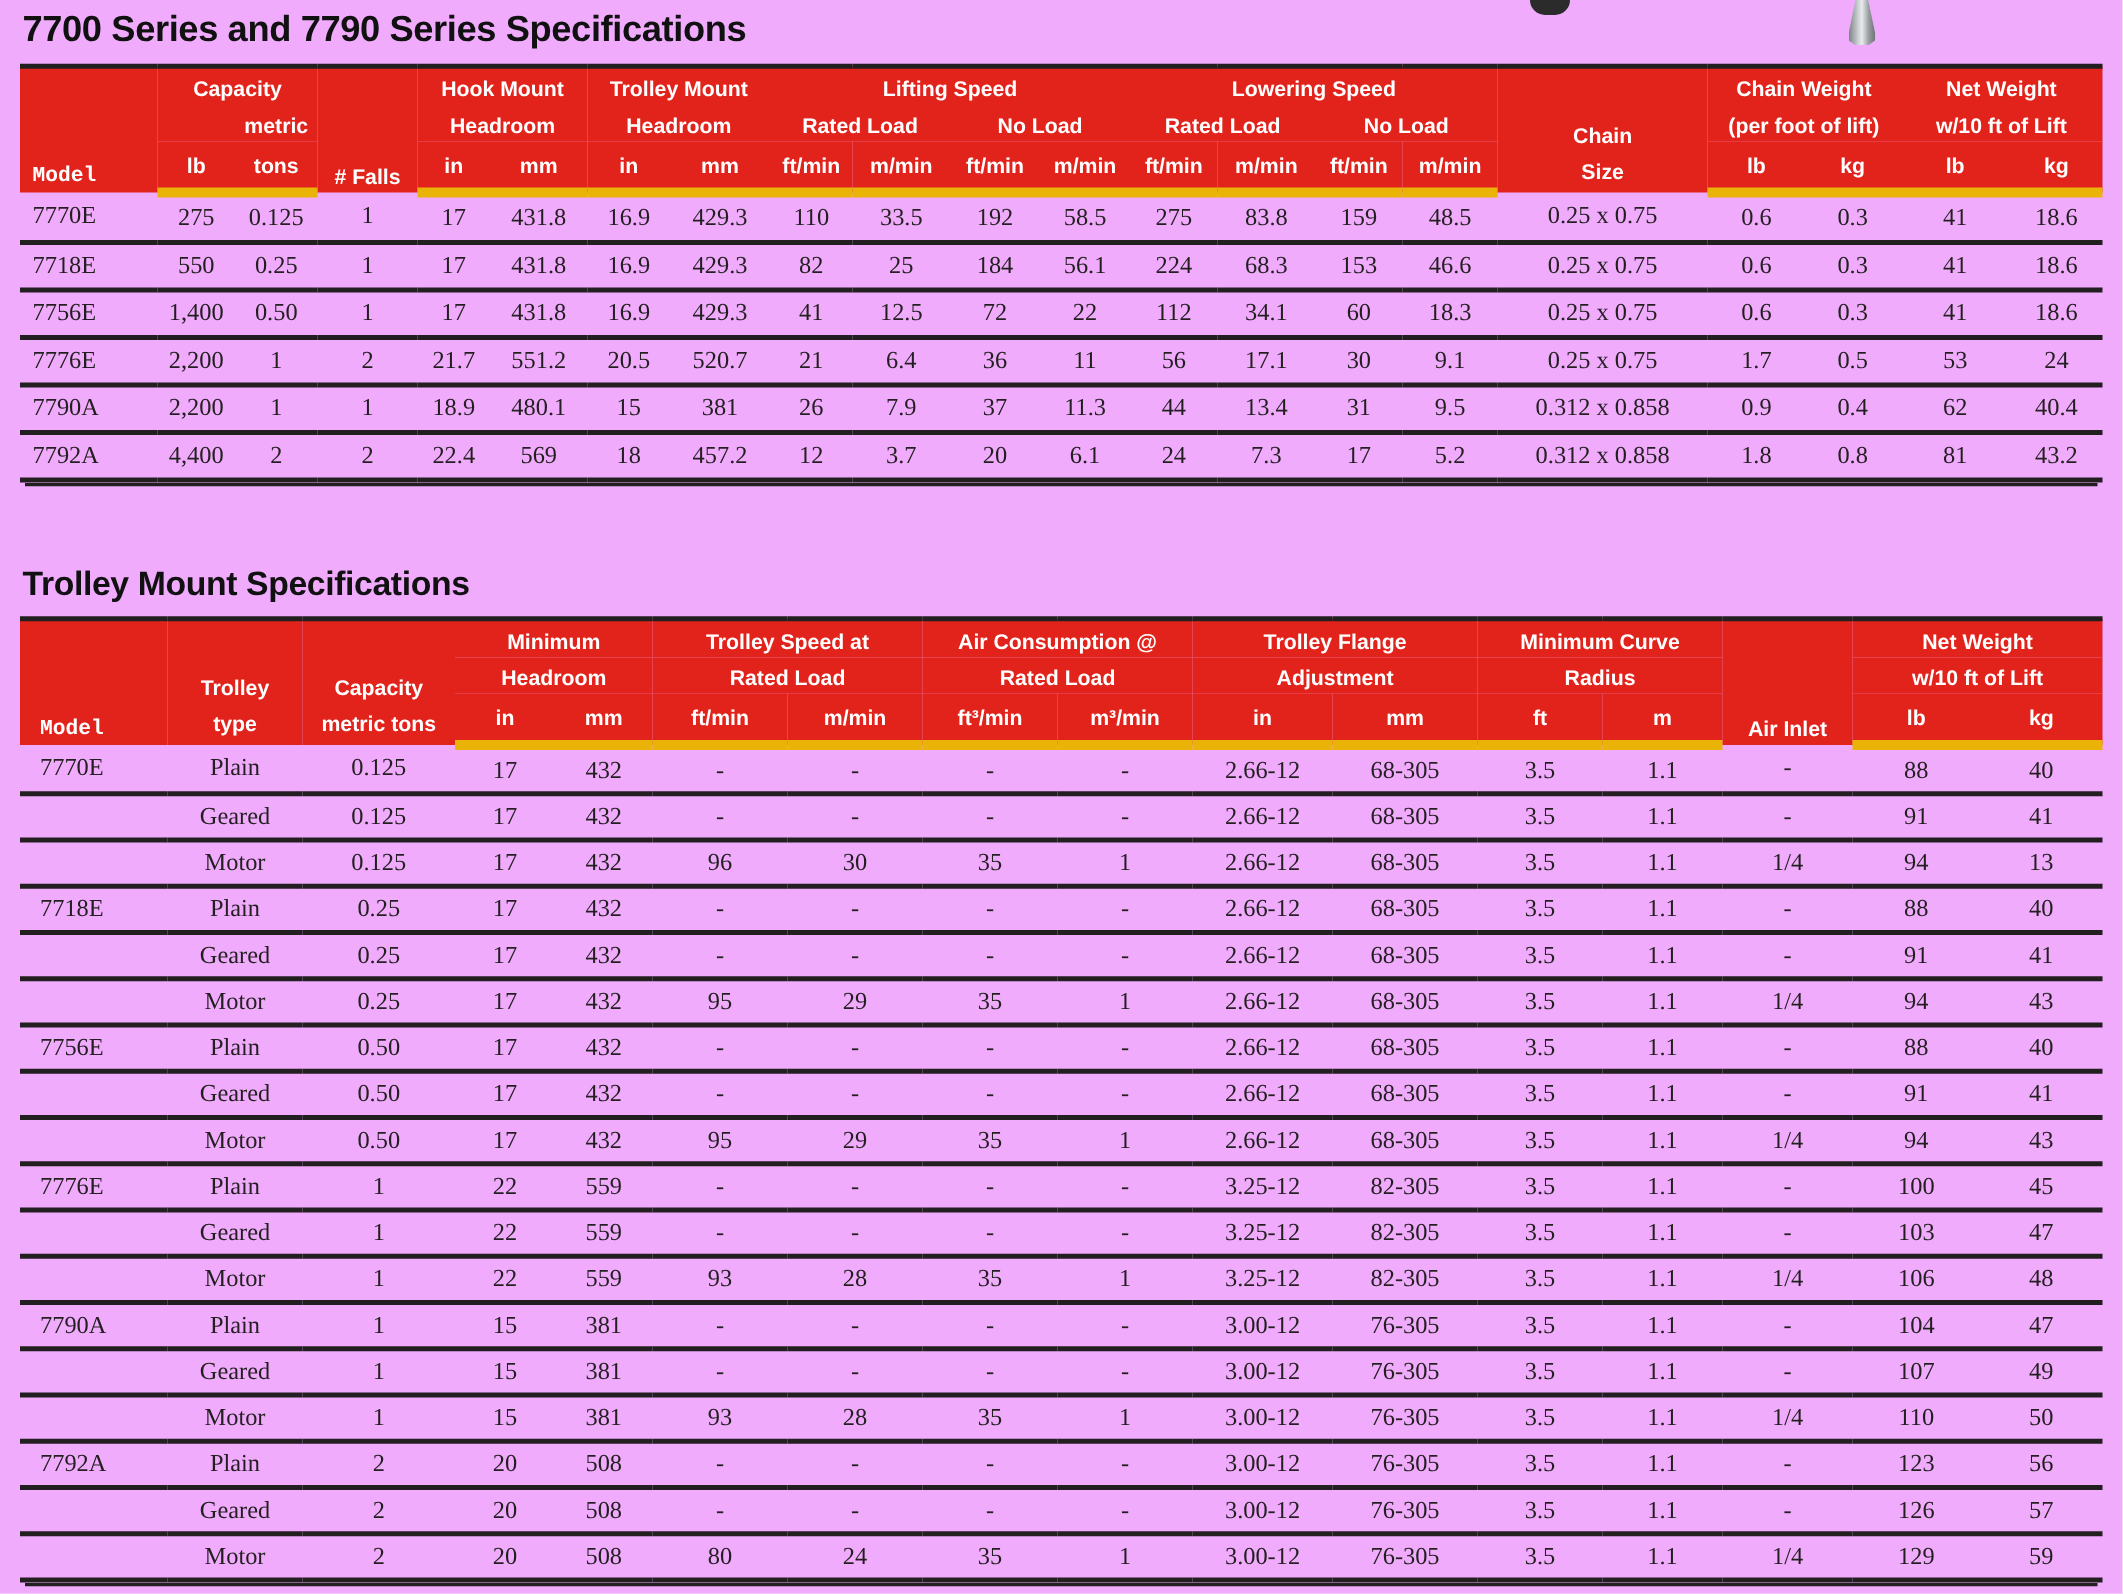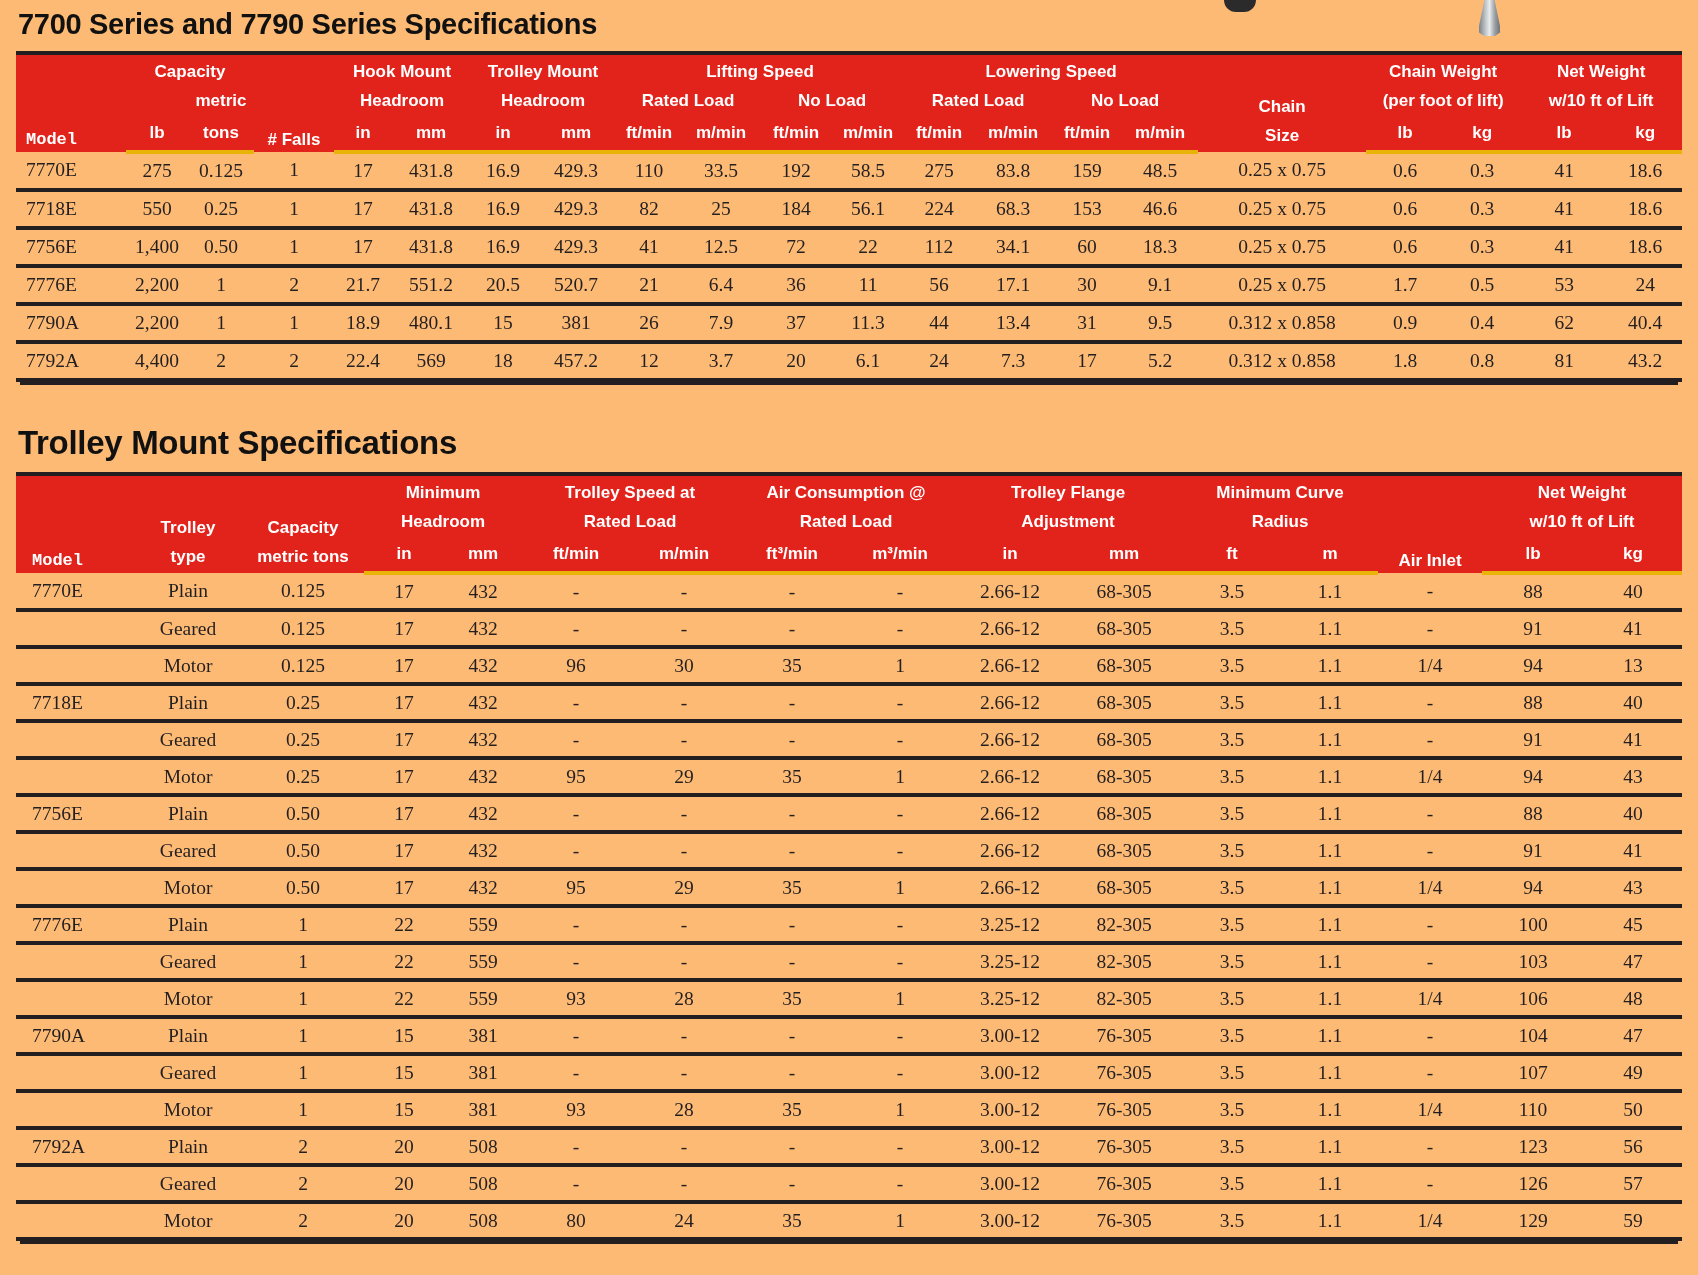--- a/index.html
+++ b/index.html
@@ -1,48 +1,48 @@
 <!DOCTYPE html>
 <html style="--red: #e2231c;"><head>
 <meta charset="utf-8">
 <style>
   html,body { margin:0; padding:0; background:#ffffff; }
   .page {
     position:relative;
     width:1698px; height:1275px;
     box-sizing:border-box;
     padding:6px 16px 0 16px;
-    background:#fdba74;
+    background:#f0abfc;
     overflow:hidden;
     font-family:"Liberation Sans", sans-serif;
     color:#231f20;
   }
   h1.doc-title {
     font-size:29px; font-weight:bold; letter-spacing:-0.3px;
     margin:2px 0 10px 2px; color:#111;
   }
   h2.doc-title {
-    font-size:33px; font-weight:bold; letter-spacing:-0.3px;
-    margin:42px 0 10px 2px; color:#111;
+    font-size:27px; font-weight:bold; letter-spacing:-0.3px;
+    margin:66px 0 10px 2px; color:#111;
   }
   table.spec {
     width:100%; border-collapse:collapse; table-layout:fixed;
     border-top:4px solid #231f20;
     border-bottom:3px solid #231f20;
     box-shadow:0 7px 0 -4px #231f20; 
   }
   table.spec thead th {
     background:var(--red,#e2231c); color:#fff;
     font-weight:bold; font-size:17px; line-height:1.3;
     text-align:center; vertical-align:bottom; padding:1px 2px;
   }
   table.spec thead tr.h1 th { height:27px; }
   table.spec thead tr.h2 th { height:27px; }
   table.spec thead tr.h3 th { height:30px; padding-bottom:6px; }
-  table.spec thead tr:last-child th { border-bottom:4px solid #eab308; }
+  table.spec thead tr:last-child th { border-bottom:8px solid #eab308; }
   th.vb { vertical-align:bottom; padding-bottom:6px; }
   th.left, td.left { text-align:left;font-family:Liberation Mono, monospace; }
   th.two-line div { line-height:1.75; }
   th.pad-air { padding-bottom:42px; }
   table.spec tbody td {
     font-family:"Liberation Serif", serif;
     font-size:19.5px; color:#231f20;
     text-align:center; vertical-align:middle;
     border-bottom:4px solid #231f20;
     padding:0 2px; overflow:hidden; white-space:nowrap;

